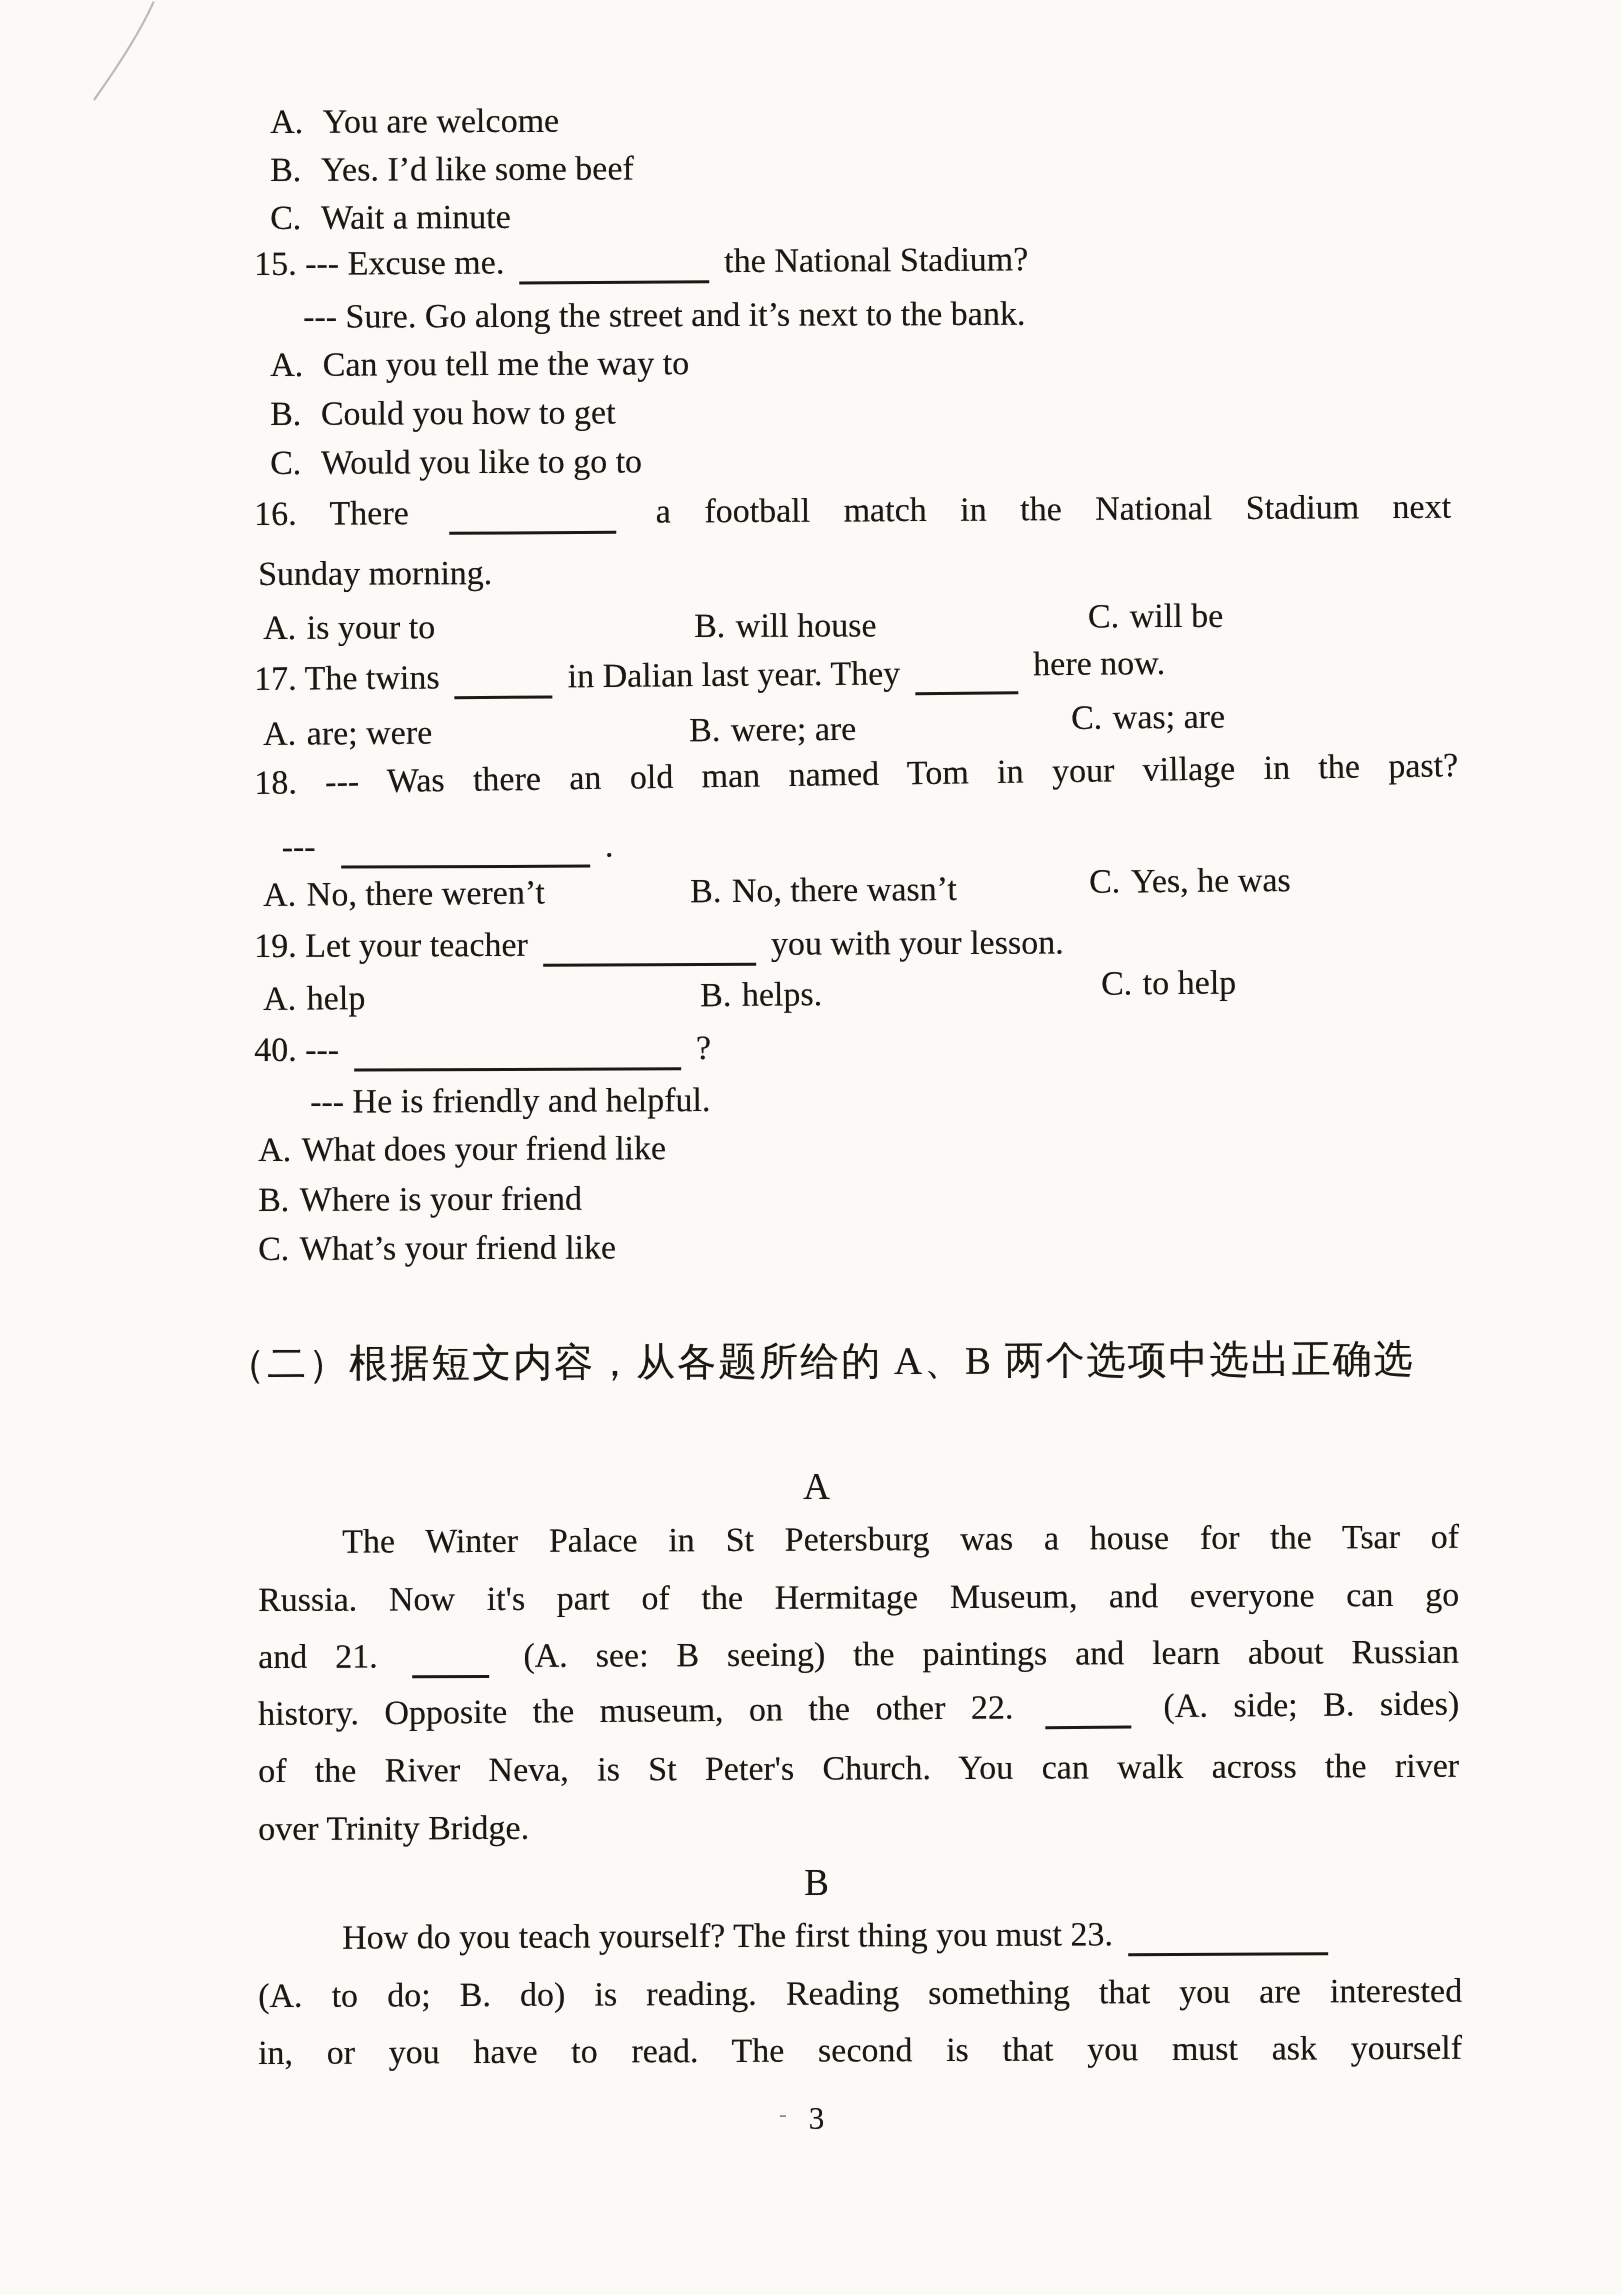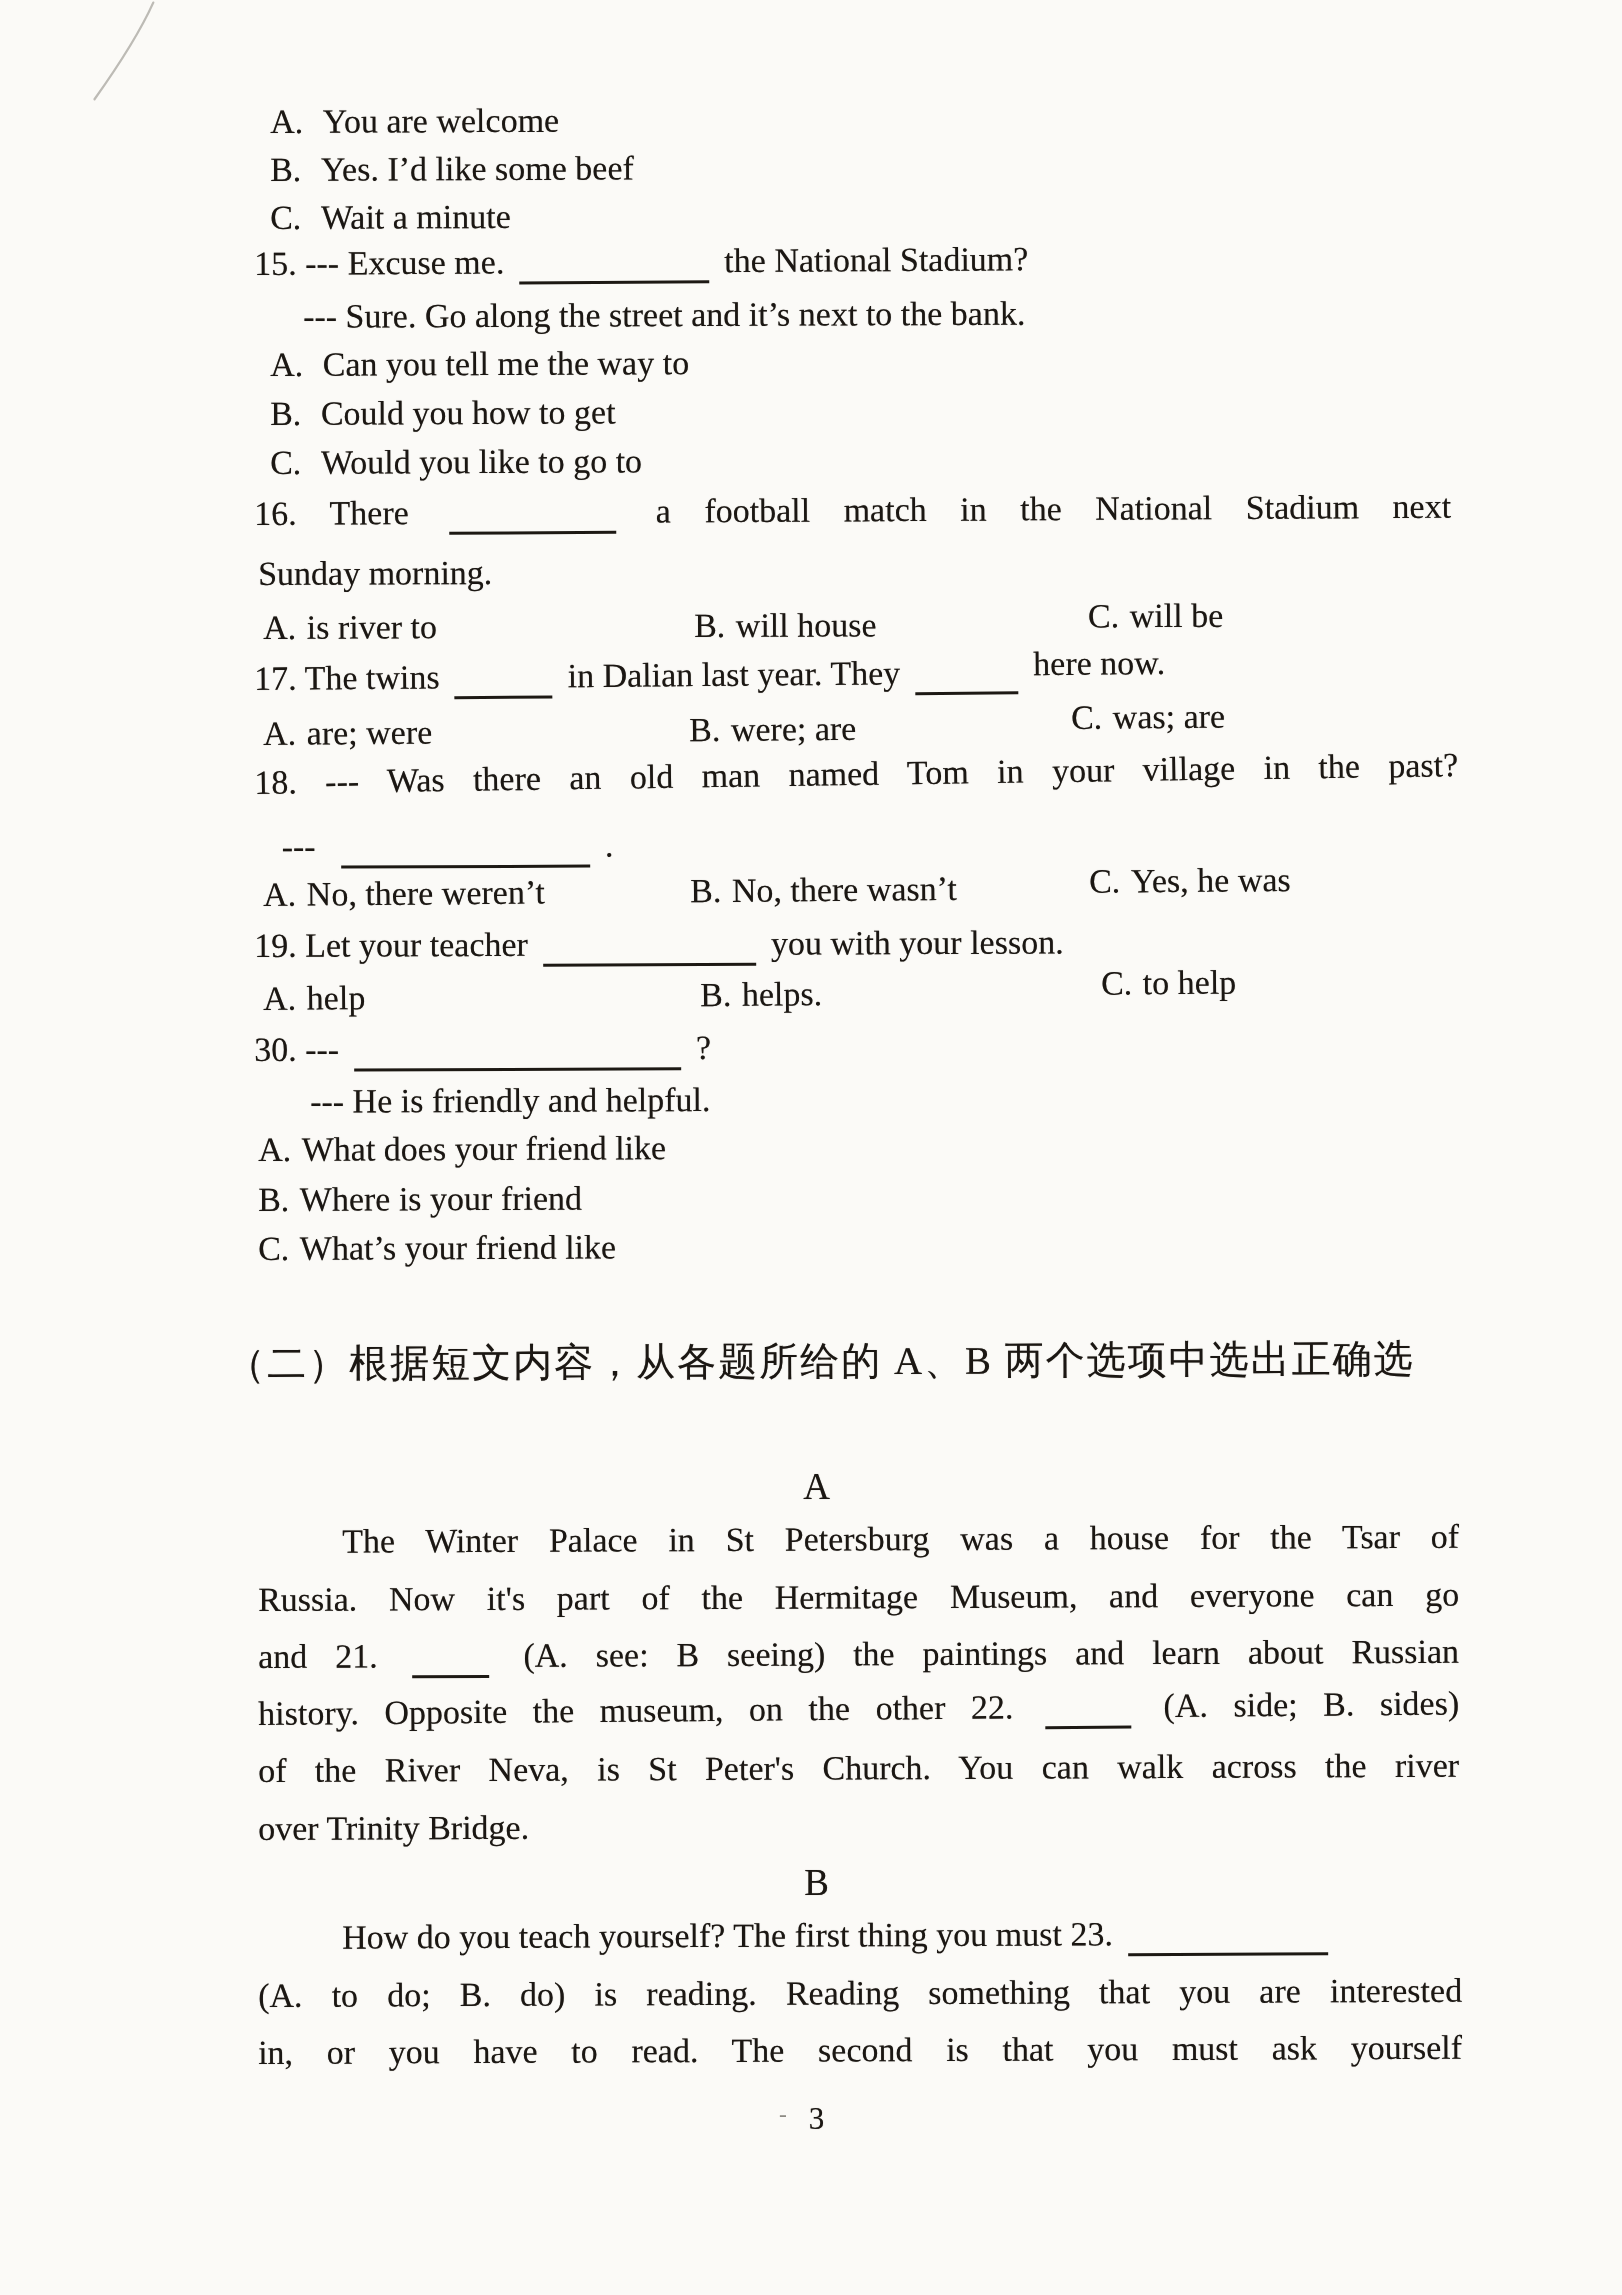--- a/index.html
+++ b/index.html
@@ -88,21 +88,21 @@
 
   <div class="line fill t1" style="top:493px;left:254px;width:1197px">
     <span>16. There</span>
     <span class="blank" style="width:167px"></span>
     <span>a football match in the National Stadium next</span>
   </div>
   <div class="line t4" style="top:553px">
     <span>Sunday morning.</span>
   </div>
   <div class="line row t4" style="top:607px;left:263px;width:1201px">
-    <span class="col" style="left:0"><span class="lab">A.</span><span>is river to</span></span>
+    <span class="col" style="left:0"><span class="lab">A.</span><span>is your to</span></span>
     <span class="col" style="left:431px"><span class="lab">B.</span><span>will house</span></span>
     <span class="col" style="left:825px;top:-7.9px"><span class="lab">C.</span><span>will be</span></span>
   </div>
 
   <div class="line t2" style="top:658px;left:254px">
     <span>17. The twins</span>
     <span class="blank" style="width:98px"></span>
     <span>in Dalian last year. They</span>
     <span class="blank" style="width:103px"></span>
     <span class="raise">here now.</span>
@@ -132,21 +132,21 @@
     <span class="blank" style="width:213px"></span>
     <span>you with your lesson.</span>
   </div>
   <div class="line row t2" style="top:978px;left:263px;width:1201px">
     <span class="col" style="left:0"><span class="lab">A.</span><span>help</span></span>
     <span class="col" style="left:437px"><span class="lab">B.</span><span>helps.</span></span>
     <span class="col" style="left:838px;top:-7.9px"><span class="lab">C.</span><span>to help</span></span>
   </div>
 
   <div class="line t4" style="top:1029px;left:254px">
-    <span>30. ---</span>
+    <span>40. ---</span>
     <span class="blank" style="width:327px"></span>
     <span>?</span>
   </div>
   <div class="line t4" style="top:1081px;left:254px;padding-left:56px">
     <span>--- He is friendly and helpful.</span>
   </div>
   <div class="line t4" style="top:1129px">
     <span class="lab">A.</span><span>What does your friend like</span>
   </div>
   <div class="line t4" style="top:1179px">

